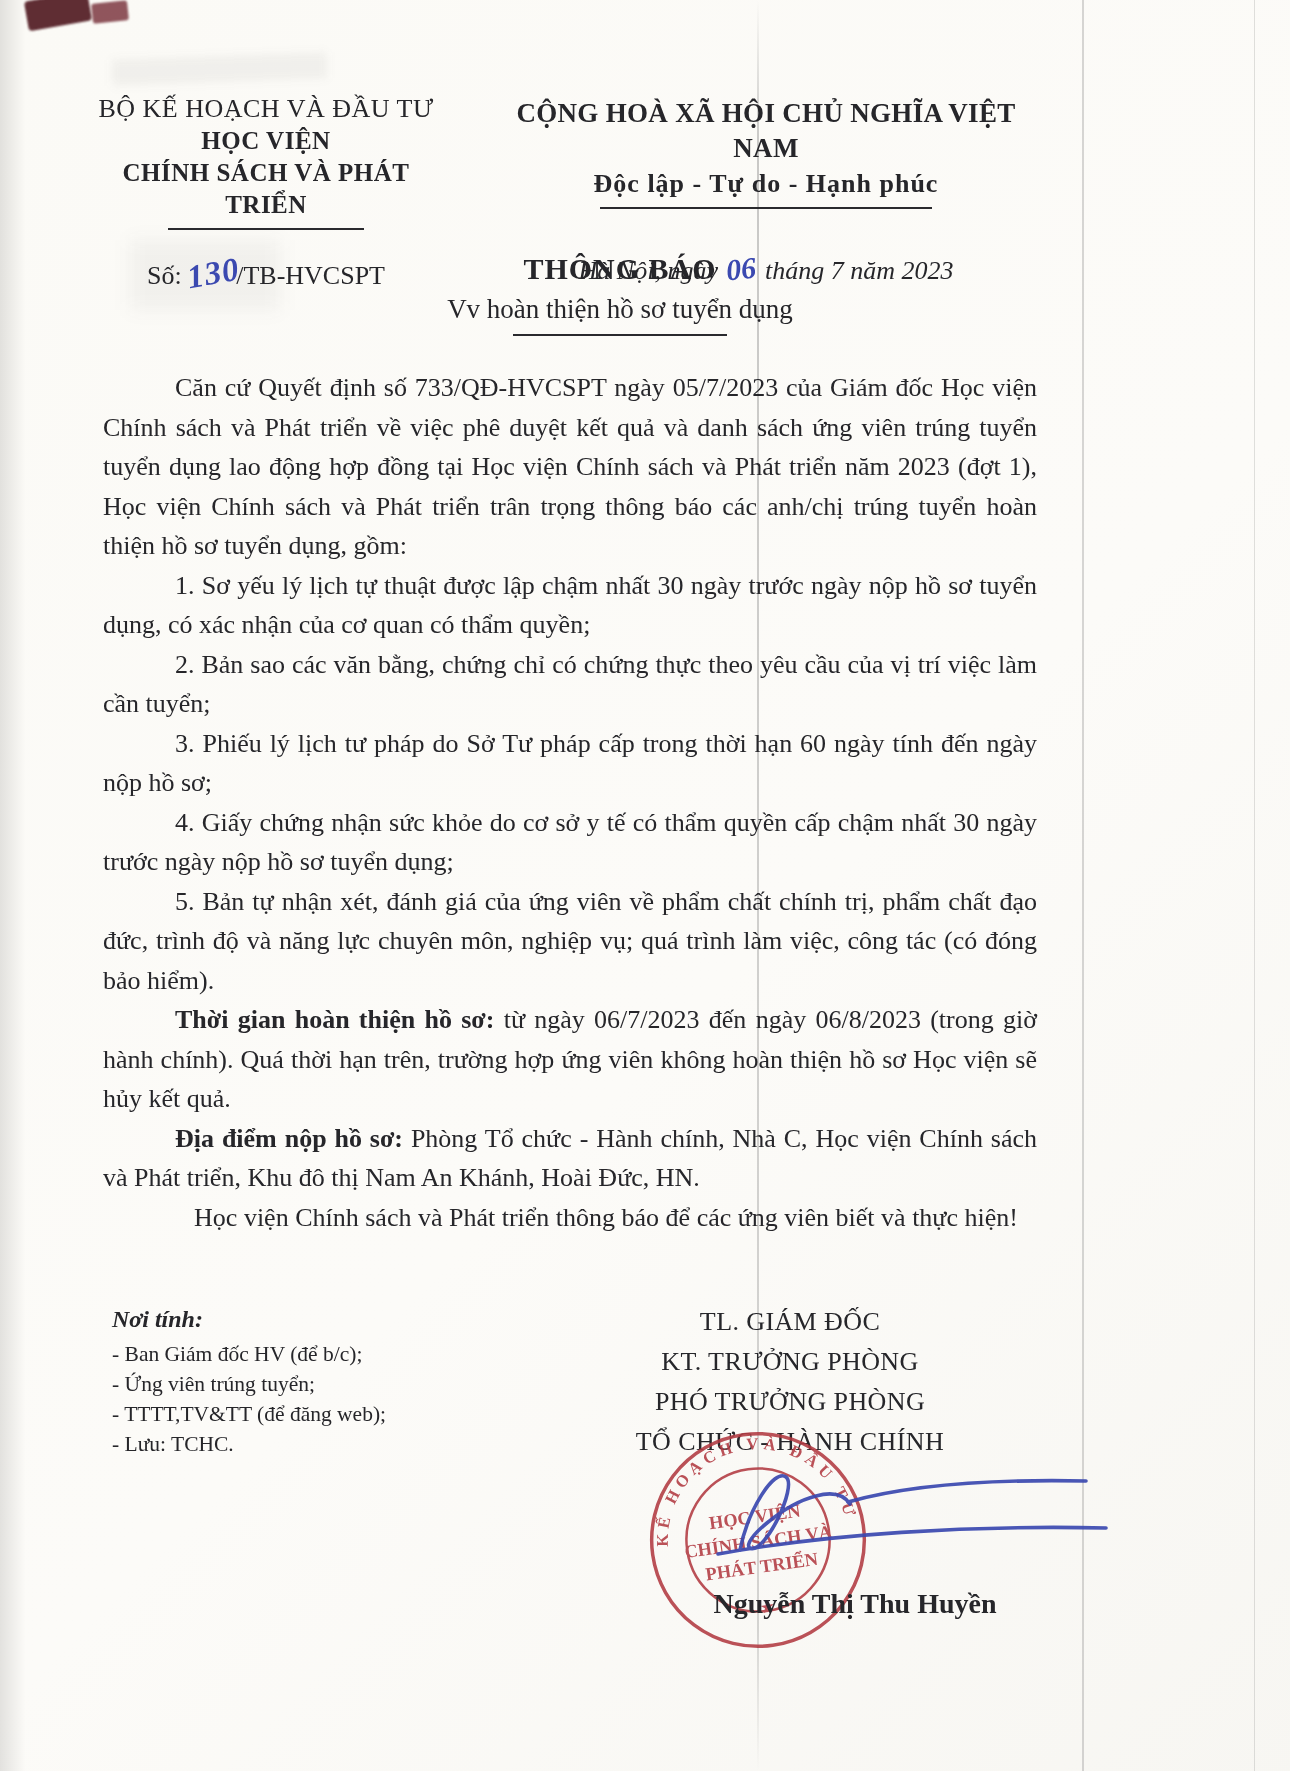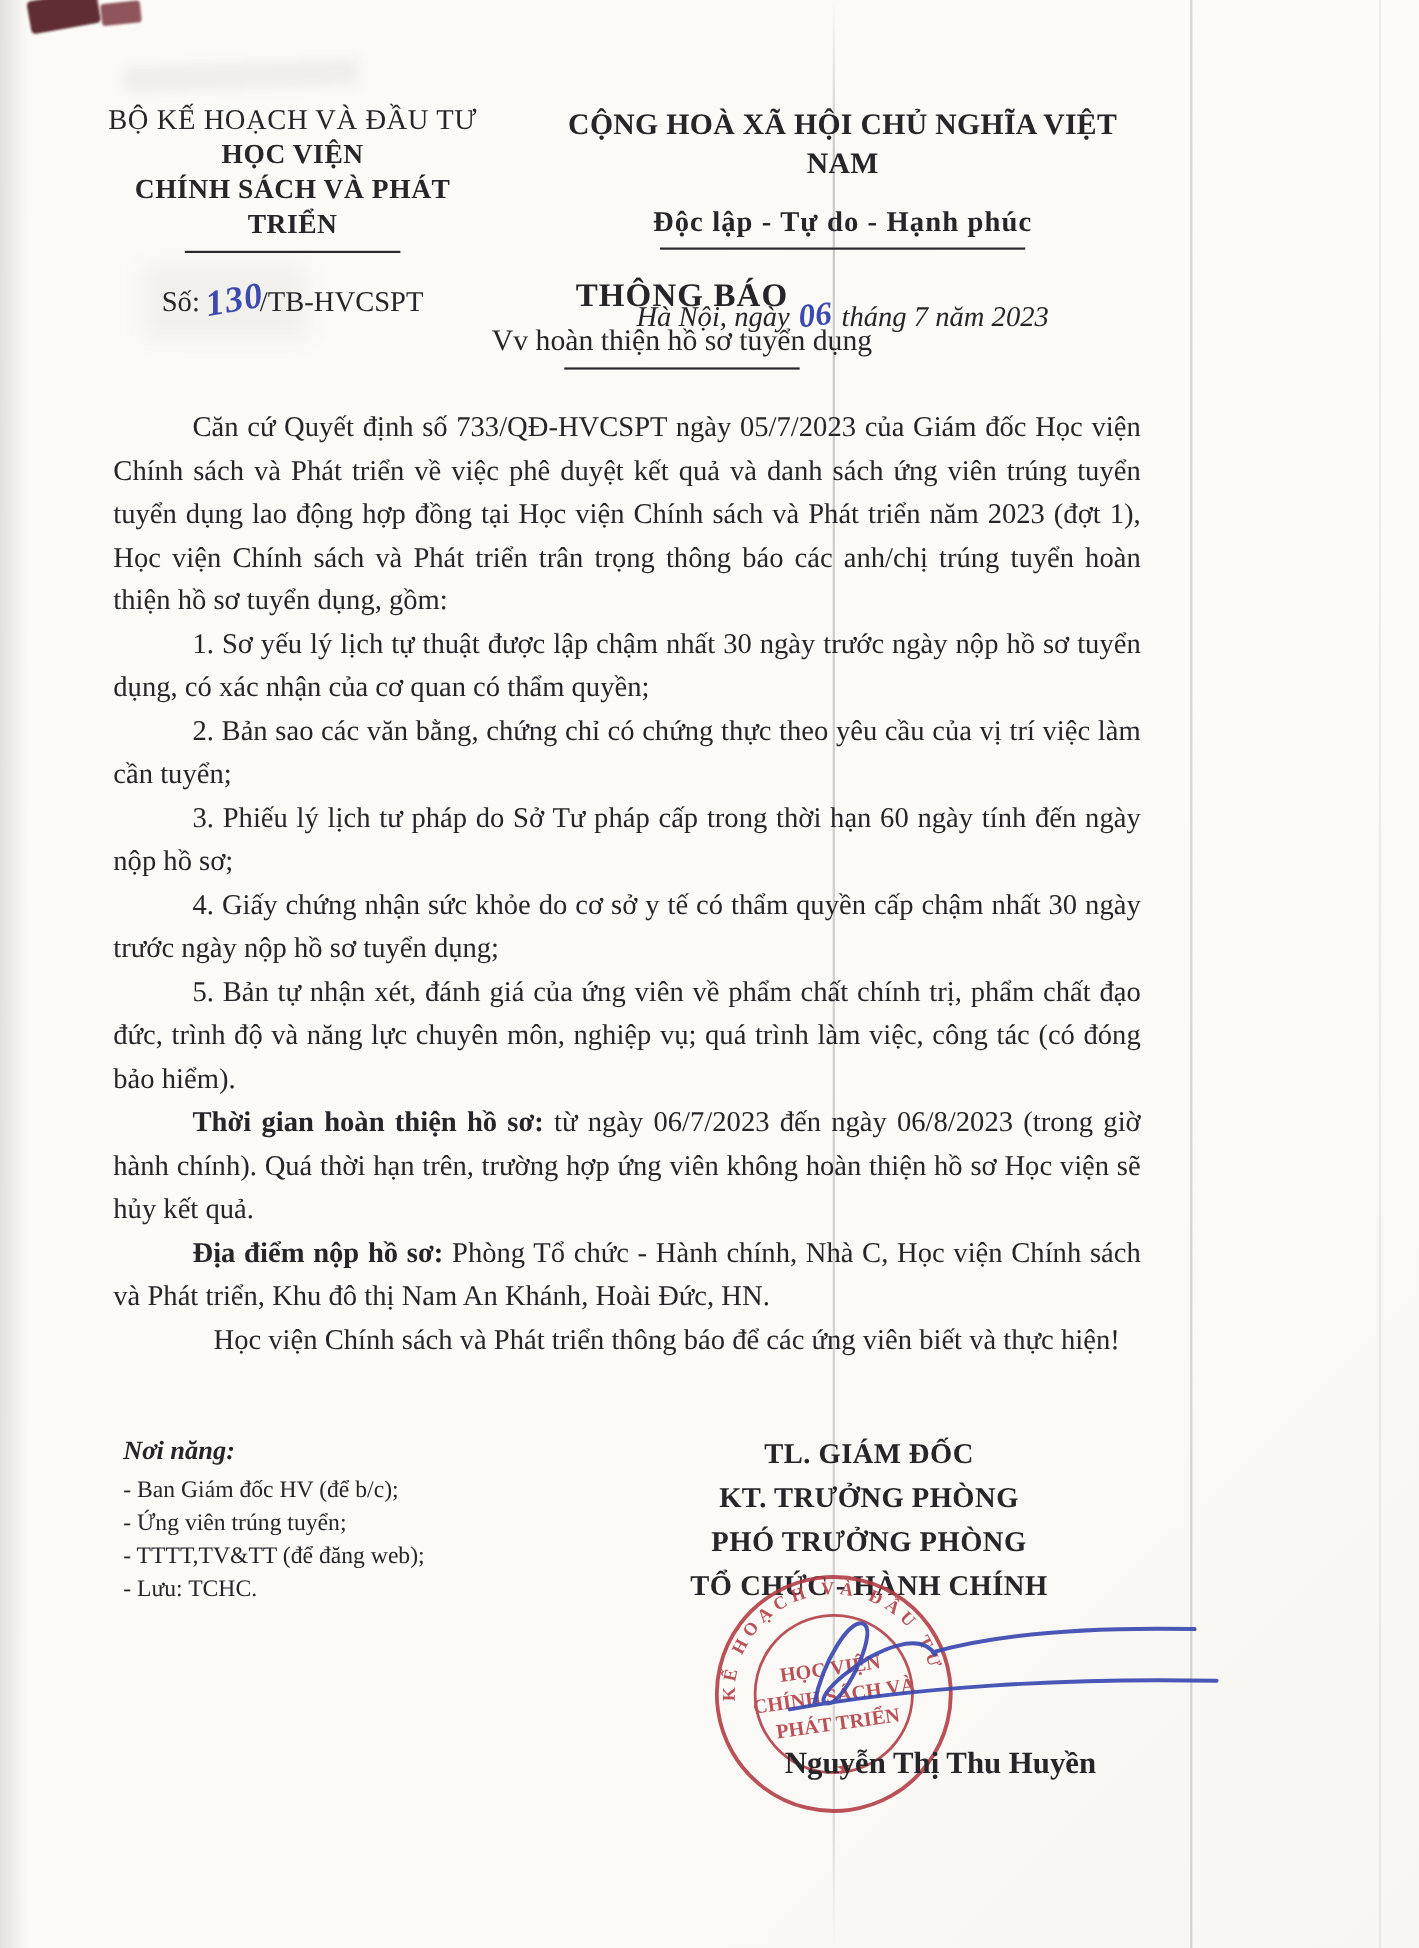--- a/index.html
+++ b/index.html
@@ -29,21 +29,21 @@
   .hdr-left{position:absolute;left:82px;top:92px;width:368px;text-align:center;line-height:1.28;}
   .hl-ministry{font-size:26px;letter-spacing:.5px;}
   .hl-org{font-size:25px;font-weight:bold;letter-spacing:.5px;}
   .rule{height:0;border-top:2.2px solid #2a2a2e;}
   .rule-left{width:196px;margin:7px auto 0 auto;}
   .so-line{margin-top:22px;font-size:26px;text-align:center;}
 
   
   .hdr-right{position:absolute;left:492px;top:96px;width:548px;text-align:center;line-height:1.3;}
   .hr1{font-size:27px;font-weight:bold;letter-spacing:.3px;}
-  .hr2{font-size:26px;font-weight:bold;margin-top:19px;letter-spacing:1px;}
+  .hr2{font-size:26px;font-weight:bold;margin-top:1px;letter-spacing:1px;}
   .rule-right{width:332px;margin:6px auto 0 auto;}
   .date-line{margin-top:40px;font-size:26px;font-style:italic;text-align:center;}
 
   .pen{color:#3b49b0;font-style:italic;font-weight:bold;display:inline-block;}
   .pen-num{font-size:33px;transform:rotate(-10deg);margin:0 -3px 0 5px;letter-spacing:1px;}
   .pen-day{font-size:30px;transform:rotate(-6deg);margin:0 2px;}
 
   
   .title-block{position:absolute;left:0;top:252px;width:1240px;text-align:center;}
   .title-main{font-size:30px;font-weight:bold;letter-spacing:1px;}
@@ -56,21 +56,21 @@
   .para.no-justify{text-align:center;}
   .para b{font-weight:bold;}
 
   
   .recipients{position:absolute;left:112px;top:1306px;width:360px;}
   .rec-label{font-size:24px;font-weight:bold;font-style:italic;margin-bottom:6px;}
   .rec-item{font-size:21.5px;line-height:30px;}
 
   
   .signer{position:absolute;left:555px;top:1302px;width:470px;text-align:center;}
-  .signer-line{font-size:26px;font-weight:bold;line-height:40px;letter-spacing:.4px;}
+  .signer-line{font-size:26px;font-weight:normal;line-height:40px;letter-spacing:.4px;}
   .signer-name{position:absolute;left:620px;top:1588px;width:470px;text-align:center;
     font-size:28px;font-weight:bold;}
 
   
   .stamp-wrap{position:absolute;left:642px;top:1424px;width:232px;height:232px;
     transform:rotate(-8deg);opacity:.88;}
   .sig-wrap{position:absolute;left:688px;top:1452px;width:424px;height:132px;}
 </style>
 </head>
 <body>
@@ -119,21 +119,21 @@
     <p class="para">2. Bản sao các văn bằng, chứng chỉ có chứng thực theo yêu cầu của vị trí việc làm cần tuyển;</p>
     <p class="para">3. Phiếu lý lịch tư pháp do Sở Tư pháp cấp trong thời hạn 60 ngày tính đến ngày nộp hồ sơ;</p>
     <p class="para">4. Giấy chứng nhận sức khỏe do cơ sở y tế có thẩm quyền cấp chậm nhất 30 ngày trước ngày nộp hồ sơ tuyển dụng;</p>
     <p class="para">5. Bản tự nhận xét, đánh giá của ứng viên về phẩm chất chính trị, phẩm chất đạo đức, trình độ và năng lực chuyên môn, nghiệp vụ; quá trình làm việc, công tác (có đóng bảo hiểm).</p>
     <p class="para"><b>Thời gian hoàn thiện hồ sơ:</b><span> từ ngày 06/7/2023 đến ngày 06/8/2023 (trong giờ hành chính). Quá thời hạn trên, trường hợp ứng viên không hoàn thiện hồ sơ Học viện sẽ hủy kết quả.</span></p>
     <p class="para"><b>Địa điểm nộp hồ sơ:</b><span> Phòng Tổ chức - Hành chính, Nhà C, Học viện Chính sách và Phát triển, Khu đô thị Nam An Khánh, Hoài Đức, HN.</span></p>
     <p class="para no-justify">Học viện Chính sách và Phát triển thông báo để các ứng viên biết và thực hiện!</p>
   </div>
 
   <div class="recipients">
-    <div class="rec-label">Nơi năng:</div>
+    <div class="rec-label">Nơi tính:</div>
     <div class="rec-item">- Ban Giám đốc HV (để b/c);</div>
     <div class="rec-item">- Ứng viên trúng tuyển;</div>
     <div class="rec-item">- TTTT,TV&amp;TT (để đăng web);</div>
     <div class="rec-item">- Lưu: TCHC.</div>
   </div>
 
   <div class="signer">
     <div class="signer-line">TL. GIÁM ĐỐC</div>
     <div class="signer-line">KT. TRƯỞNG PHÒNG</div>
     <div class="signer-line">PHÓ TRƯỞNG PHÒNG</div>

